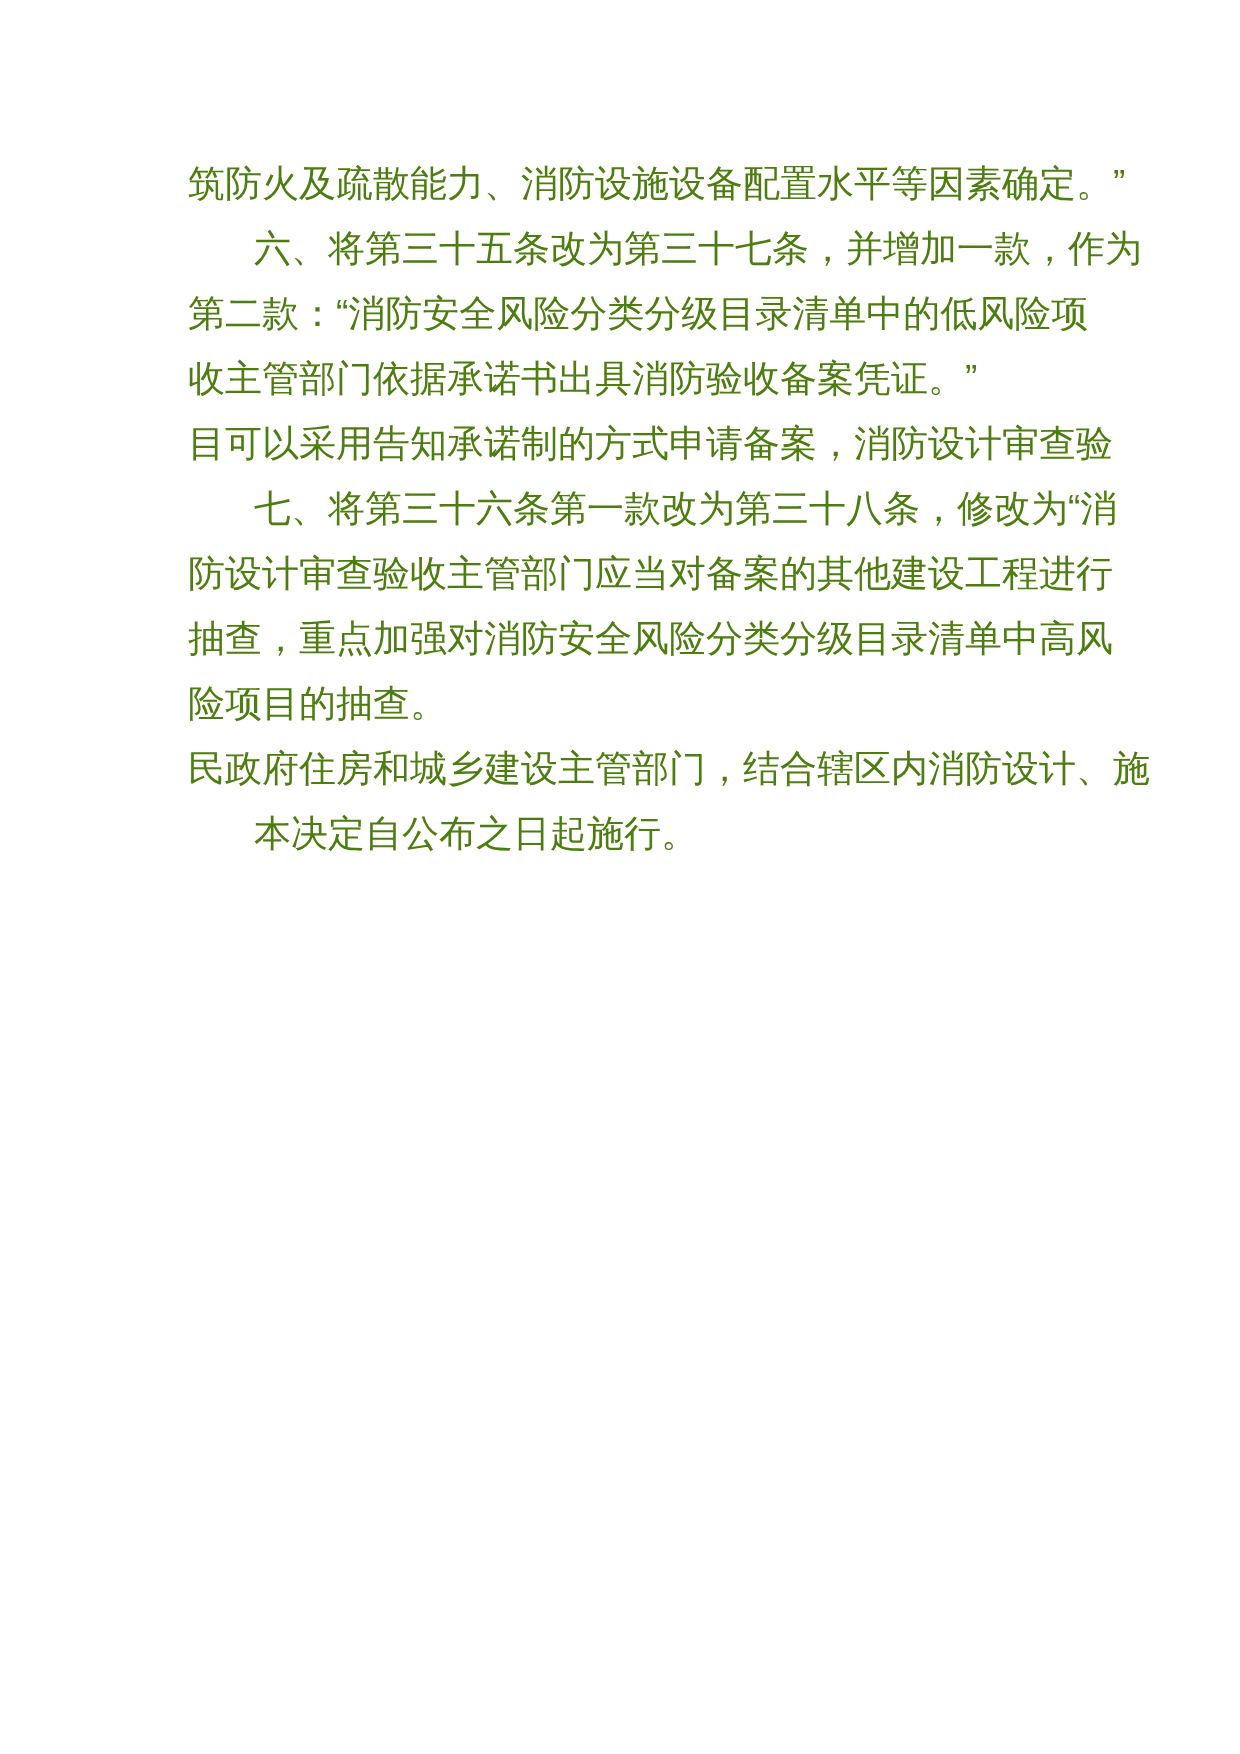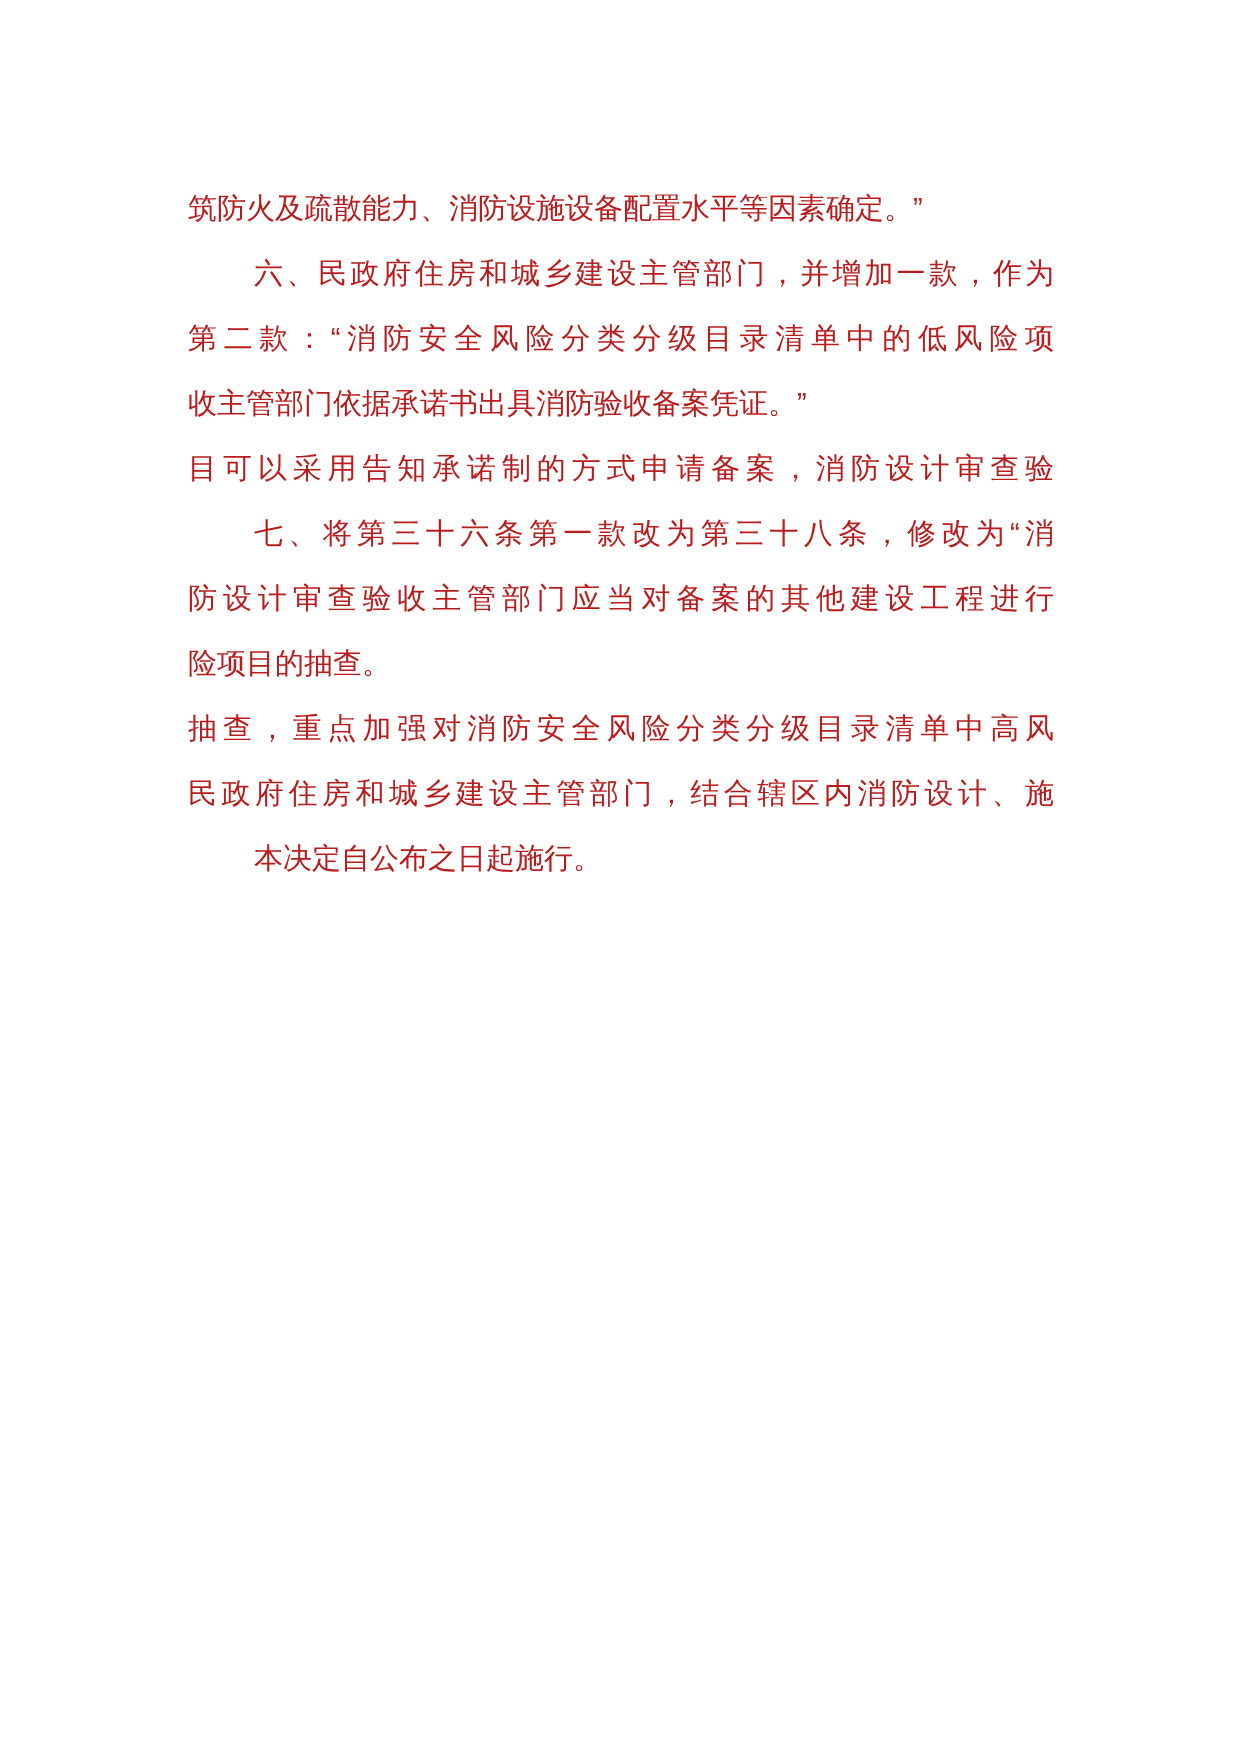--- a/index.html
+++ b/index.html
@@ -10,50 +10,50 @@
   .page {
     position: relative;
     width: 1240px;
     height: 1754px;
     background: #ffffff;
     overflow: hidden;
   }
   .content {
     position: absolute;
     left: 188px;
-    top: 176px;
+    top: 151px;
     width: 866px;
     font-family: "Liberation Sans", sans-serif;
-    font-size: 29px;
+    font-size: 37px;
     line-height: 65px;
-    color: #b91c1c;
+    color: #4d7c0f;
     font-weight: 400;
   }
   .line {
     white-space: nowrap;
     height: 65px;
   }
   .line.justify {
     text-align: justify;
     text-align-last: justify;
   }
   .line.indent {
     text-indent: 66px;
   }
 </style>
 </head>
 <body>
 
 <div class="page">
   <div class="content">
       <div class="line">筑防火及疏散能力、消防设施设备配置水平等因素确定。”</div>
-      <div class="line indent justify">六、民政府住房和城乡建设主管部门，并增加一款，作为</div>
+      <div class="line indent justify">六、将第三十五条改为第三十七条，并增加一款，作为</div>
       <div class="line justify">第二款：“消防安全风险分类分级目录清单中的低风险项</div>
       <div class="line">收主管部门依据承诺书出具消防验收备案凭证。”</div>
       <div class="line justify">目可以采用告知承诺制的方式申请备案，消防设计审查验</div>
       <div class="line indent justify">七、将第三十六条第一款改为第三十八条，修改为“消</div>
       <div class="line justify">防设计审查验收主管部门应当对备案的其他建设工程进行</div>
+      <div class="line justify">抽查，重点加强对消防安全风险分类分级目录清单中高风</div>
       <div class="line">险项目的抽查。</div>
-      <div class="line justify">抽查，重点加强对消防安全风险分类分级目录清单中高风</div>
       <div class="line justify">民政府住房和城乡建设主管部门，结合辖区内消防设计、施</div>
       <div class="line indent">本决定自公布之日起施行。</div>
     </div>
 </div>
 
 </body></html>

